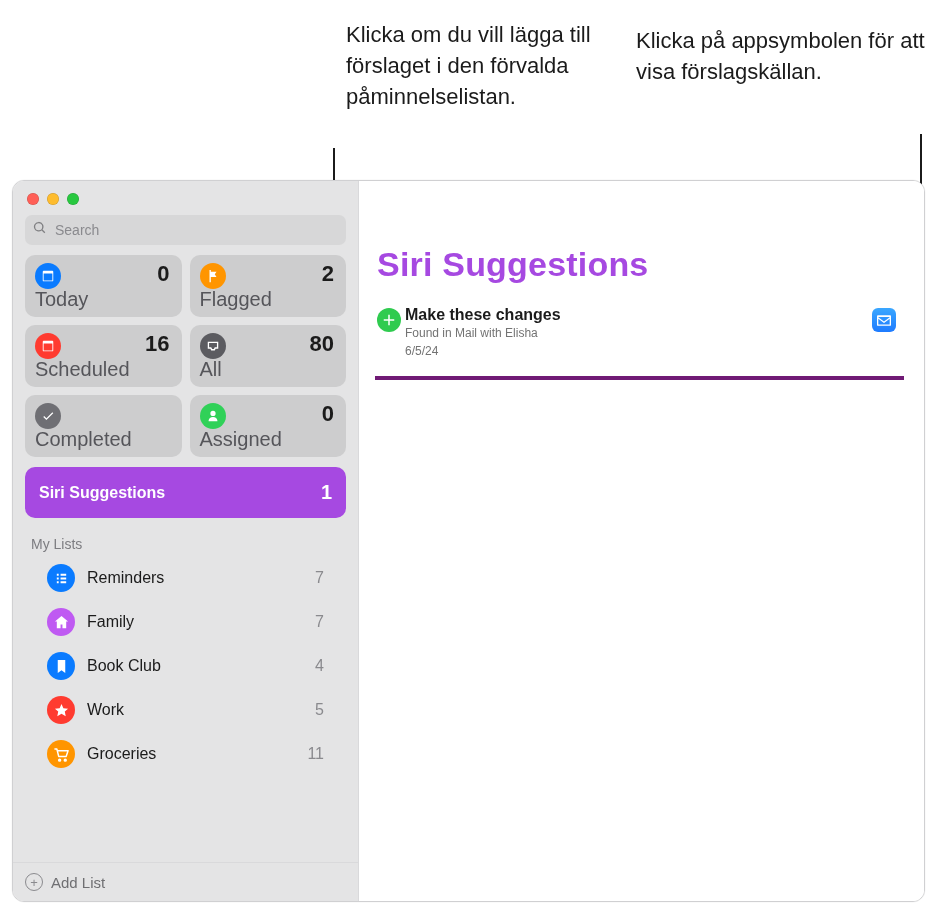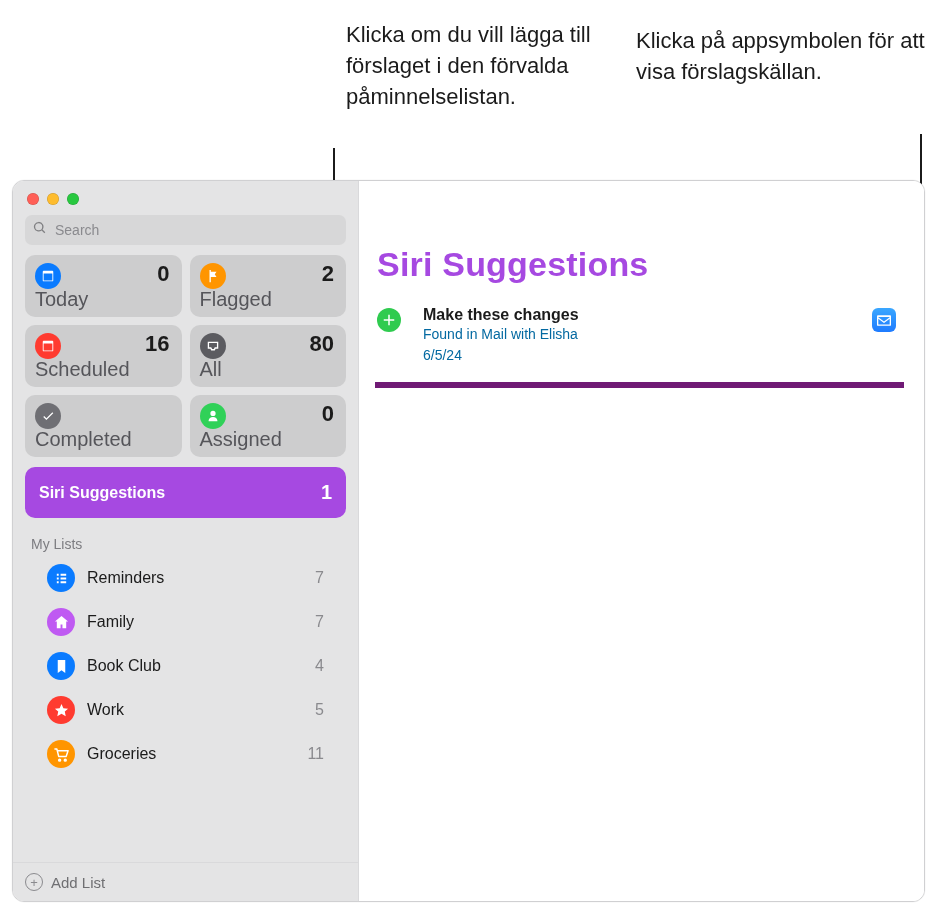--- a/index.html
+++ b/index.html
@@ -47,25 +47,25 @@
   .list-row .icon svg{ width:15px; height:15px; fill:#fff; }
   .list-row .name { flex:1; font-size:16px; color:#1b1b1b; }
   .list-row .count { font-size:16px; color:#8a8a8e; }
 
   .add-list { border-top:1px solid var(--border); padding:10px 12px; display:flex; align-items:center; gap:8px; color:#6f6f72; font-size:15px; }
   .add-list .circ { width:18px; height:18px; border:1.5px solid #8a8a8e; border-radius:50%; display:flex; align-items:center; justify-content:center; color:#8a8a8e; font-size:13px; line-height:1; }
 
   .main { padding:64px 20px 0 16px; background:#fff; min-width:0; }
   .main h1 { margin:0 0 22px 2px; font-size:34px; font-weight:800; letter-spacing:.2px; color:var(--purple); }
 
-  .sugg { display:grid; grid-template-columns:28px 1fr 28px; gap:18px; align-items:flex-start; padding:0 4px 16px 2px; border-bottom:6px solid #701a75; }
+  .sugg { display:grid; grid-template-columns:28px 1fr 28px; gap:0; align-items:flex-start; padding:0 4px 16px 2px; border-bottom:4px solid #701a75; }
   .add-btn { width:24px; height:24px; border-radius:50%; background:var(--green); display:flex; align-items:center; justify-content:center; margin-top:2px; }
   .add-btn svg{ width:12px; height:12px; fill:#fff; }
   .sugg .title { font-size:16px; font-weight:600; color:#1b1b1b; }
-  .sugg .meta { font-size:14px; color:#0369a1; line-height:1.5; }
+  .sugg .meta { font-size:12px; color:#737373; line-height:1.5; }
   .mail-icon { width:24px; height:24px; border-radius:6px; background:linear-gradient(#3AA7FF,#1E7BFF); display:flex; align-items:center; justify-content:center; margin-top:2px; }
   .mail-icon svg{ width:14px; height:11px; fill:#fff; }
 </style>
 </head>
 <body>
 
 <div class="stage">
 
   <div id="callout-1" class="callout">Klicka om du vill lägga till förslaget i den förvalda påminnelselistan.</div>
   <div id="callout-2" class="callout">Klicka på appsymbolen för att visa förslagskällan.</div>

